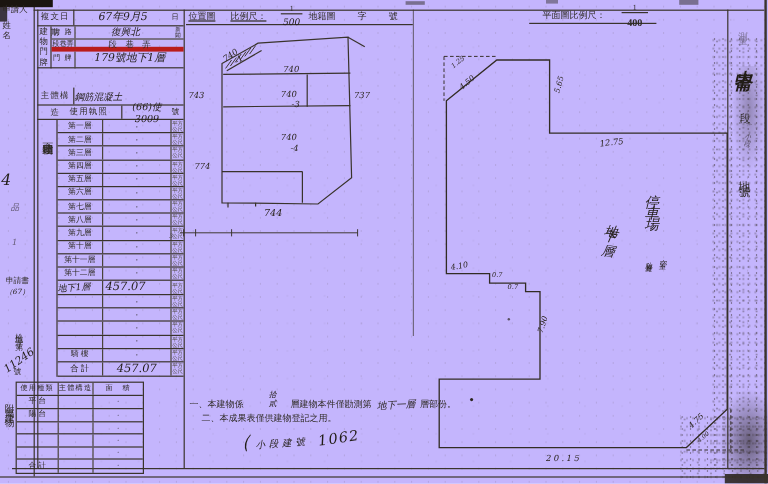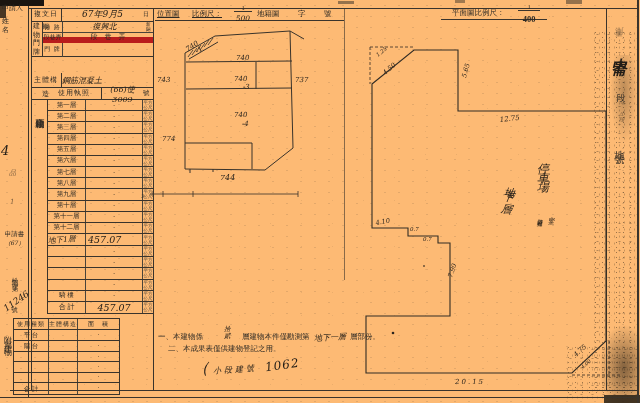--- a/index.html
+++ b/index.html
@@ -1,17 +1,17 @@
 <!DOCTYPE html>
 <html><head>
 <meta charset="utf-8">
 <style>
   html,body{margin:0;padding:0;}
   body{font-family:"Liberation Serif","DejaVu Serif",serif;color:#2e2a24;}
-  #page{position:relative;width:640px;height:403px;background:#fdba74;overflow:hidden;}
+  #page{position:relative;width:640px;height:403px;background:#c4b5fd;overflow:hidden;}
   .abs{position:absolute;}
   .ln{position:absolute;background:#3a342c;}
   .pr{color:#2e2a24;}
   .hw{font-family:"DejaVu Serif",serif;font-style:italic;color:#221d17;}
   .vert{writing-mode:vertical-rl;text-orientation:upright;}
   .cell{box-sizing:border-box;}
   .row{display:flex;box-sizing:border-box;border-bottom:1px solid #3a342c;align-items:center;}
   .rlabel{width:37px;text-align:center;font-size:6.5px;border-right:1px solid #4a443a;align-self:stretch;display:flex;align-items:center;justify-content:center;}
   .rval{flex:1;text-align:center;font-size:8px;position:relative;}
   .runit{width:10px;border-left:1px solid #4a443a;align-self:stretch;font-size:4.5px;line-height:5px;text-align:center;display:flex;flex-direction:column;justify-content:center;color:#4c463c;}
@@ -86,26 +86,27 @@
   <div class="abs" style="left:31px;top:22px;width:122px;height:35px;border-bottom:1px solid #3a342c;box-sizing:border-box;">
     <div class="abs pr" style="left:0;top:0;width:12px;height:35px;border-right:1px solid #3a342c;font-size:7px;line-height:8.6px;text-align:center;box-sizing:border-box;">建物門牌</div>
     <div class="abs" style="left:12px;top:0;width:110px;height:11px;border-bottom:1px solid #4a443a;display:flex;box-sizing:border-box;">
       <div class="flabel" style="width:19px;font-size:6px;border-right:1px solid #4a443a;line-height:10px;">街 路</div>
       <div class="hw" style="flex:1;font-size:8px;text-align:center;line-height:10px;">復興北</div>
       <div class="pr" style="width:7px;font-size:4.5px;line-height:5px;">
         <div>新</div>
         <div>闢</div>
       </div>
     </div>
-    <div class="abs" style="left:12px;top:11px;width:110px;height:10px;border-bottom:6px solid #b91c1c;display:flex;box-sizing:border-box;">
+    <div class="abs" style="left:12px;top:11px;width:110px;height:10px;border-bottom:4px solid #b91c1c;display:flex;box-sizing:border-box;">
       <div class="flabel" style="width:19px;font-size:6px;border-right:1px solid #4a443a;line-height:9px;letter-spacing:0;">段巷弄</div>
       <div class="pr" style="flex:1;font-size:7px;text-align:center;line-height:9px;">段　巷　弄</div>
     </div>
     <div class="abs" style="left:12px;top:21px;width:110px;height:14px;display:flex;box-sizing:border-box;">
       <div class="flabel" style="width:19px;font-size:6px;border-right:1px solid #4a443a;line-height:13px;">門 牌</div>
+      <div class="hw" style="flex:1;font-size:9px;text-align:center;line-height:13px;">179號地下1層</div>
     </div>
   </div>
 
   <div class="formrow" style="left:31px;top:73px;width:122px;height:15px;">
     <div class="flabel cell" style="width:31px;border-right:1px solid #3a342c;align-self:stretch;line-height:14px;">主體構造</div>
     <div class="hw" style="flex:1;font-size:8px;text-align:left;">鋼筋混凝土</div>
   </div>
   <div class="formrow" style="left:31px;top:88px;width:122px;height:12px;">
     <div class="flabel cell" style="width:55px;border-right:1px solid #3a342c;align-self:stretch;line-height:11px;margin-left:16px;">使用執照</div>
     <div class="hw" style="flex:1;font-size:8px;text-align:center;">(66)使3009</div>

